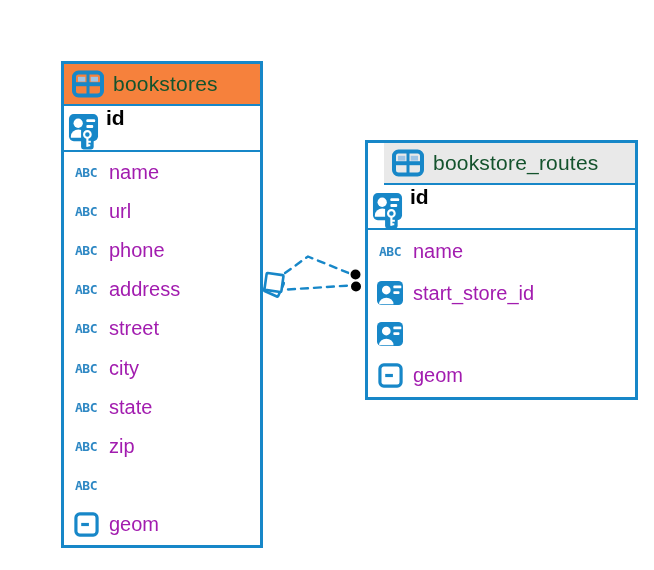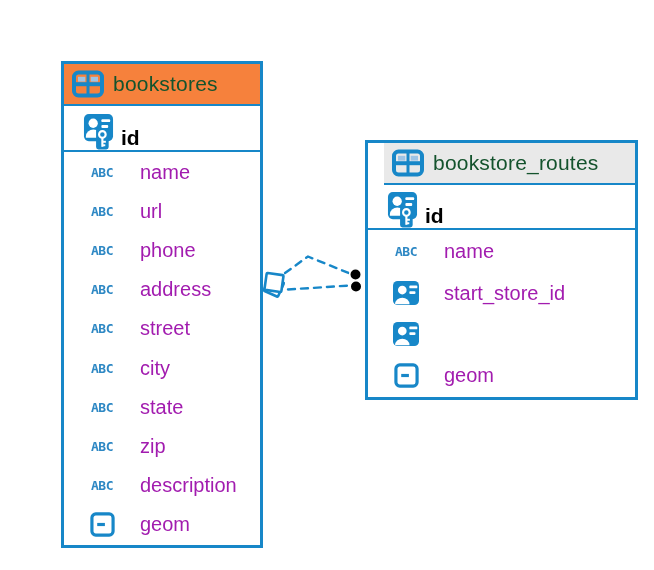--- a/index.html
+++ b/index.html
@@ -15,28 +15,28 @@
   #table-bookstores{left:61px;top:61px;width:202px;height:487px;}
   #table-bookstore-routes{left:365px;top:140px;width:273px;height:260px;}
   .thead{
     box-sizing:border-box;height:42px;flex:0 0 42px;display:flex;align-items:center;
     padding:0 6px 0 8px;gap:9px;border-bottom:2.5px solid #1787c8;
   }
   .thead.orange{background:#f6813c;}
   .thead.gray{background:#e9e9e9;margin-left:16px;}
   .tname{font-size:21px;color:#14532d;white-space:nowrap;letter-spacing:.2px;}
   .pkrow{
-    box-sizing:border-box;display:flex;align-items:flex-end;gap:7px;
-    padding-left:19px;border-bottom:2.5px solid #1787c8;background:#fff;
+    box-sizing:border-box;display:flex;align-items:flex-start;gap:7px;
+    padding-left:4px;border-bottom:2.5px solid #1787c8;background:#fff;
   }
   #table-bookstores .pkrow{height:46px;flex:0 0 46px;}
   #table-bookstore-routes .pkrow{height:45px;flex:0 0 45px;}
   .pkname{font-size:21px;font-weight:700;color:#000;}
   .cols{flex:1;display:flex;flex-direction:column;padding-top:1px;}
-  .crow{display:flex;align-items:center;padding-left:5px;gap:21px;margin-left:16px;}
+  .crow{display:flex;align-items:center;padding-left:5px;gap:6px;}
   #table-bookstores .crow{height:39.1px;flex:0 0 39.1px;}
   #table-bookstore-routes .crow{height:41.4px;flex:0 0 41.4px;}
   .cname{font-size:20px;color:#a21caf;white-space:nowrap;}
   .slot{width:34px;flex:0 0 34px;display:flex;align-items:center;justify-content:center;}
   .abc{
     width:34px;flex:0 0 34px;text-align:center;color:#2e88c4;
     font-family:"DejaVu Sans Mono", monospace;font-weight:700;font-size:13px;
     letter-spacing:-0.5px;
   }
   .pkicon{margin-top:7px;}
@@ -125,21 +125,20 @@
     <div class="crow">
       <span class="abc">ABC</span>
       <span class="cname">state</span>
     </div>
     <div class="crow">
       <span class="abc">ABC</span>
       <span class="cname">zip</span>
     </div>
     <div class="crow">
       <span class="abc">ABC</span>
-      <span class="cname">description</span>
     </div>
     <div class="crow">
       <span class="slot">
         <svg class="ic" width="25" height="25">
             <use href="#sym-geom"></use>
           </svg>
       </span>
       <span class="cname">geom</span>
     </div>
   </div>

